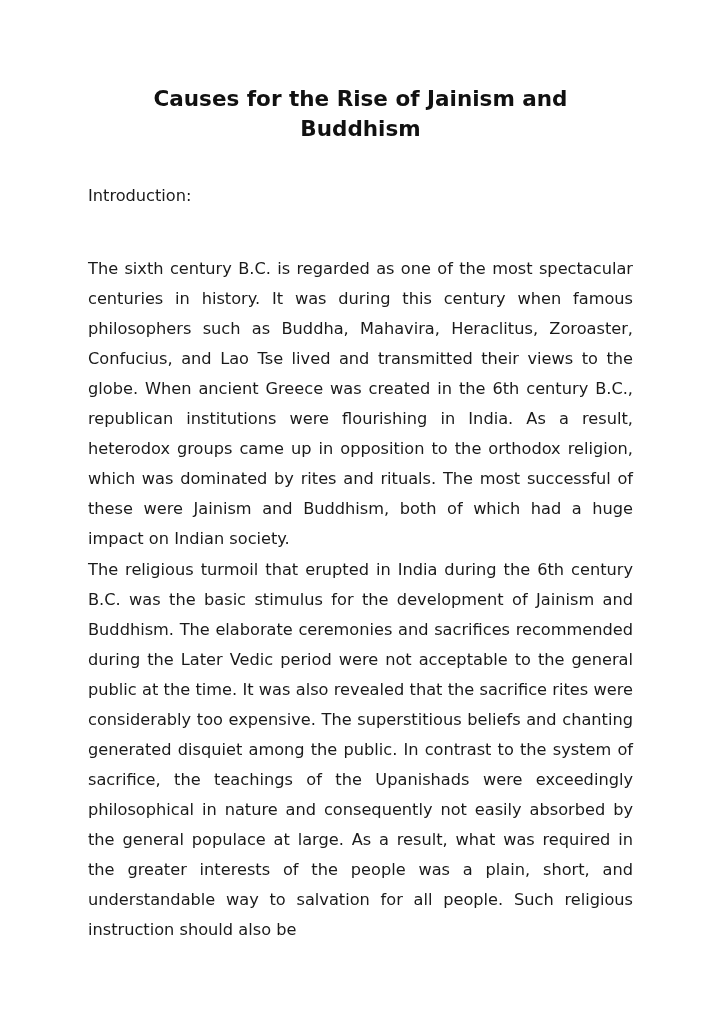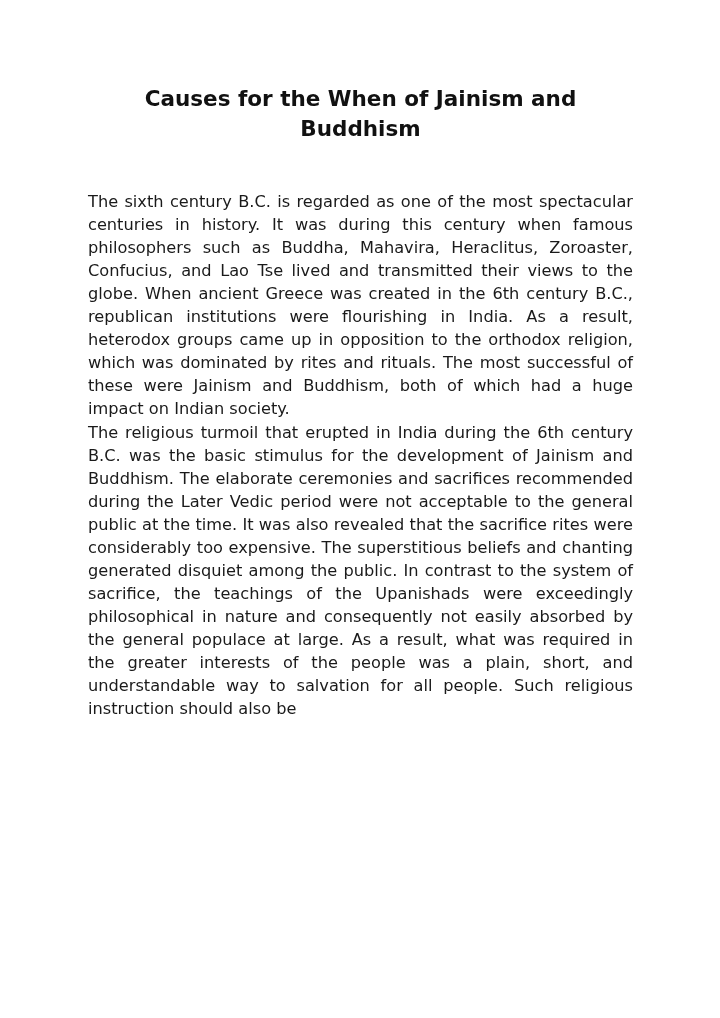--- a/index.html
+++ b/index.html
@@ -33,28 +33,29 @@
     }
     .section-heading {
       font-size: 16.2px;
       line-height: 22.6px;
       margin: 41px 0 0 0;
       font-weight: normal;
       color: #1a1a1a;
     }
     .para {
       font-size: 16.2px;
-      line-height: 23px;
+      line-height: 30px;
       text-align: justify;
       margin: 0;
       color: #1a1a1a;
     }
     .para-1 { margin-top: 46px; }
     .para-2 { margin-top: 1px; }
   </style>
 </head>
 <body>
 
 <div class="page">
-  <h1 class="doc-title">Causes for the When of Jainism and Buddhism</h1>
+  <h1 class="doc-title">Causes for the Rise of Jainism and Buddhism</h1>
+  <h2 class="section-heading">Introduction:</h2>
   <p class="para para-1">The sixth century B.C. is regarded as one of the most spectacular centuries in history. It was during this century when famous philosophers such as Buddha, Mahavira, Heraclitus, Zoroaster, Confucius, and Lao Tse lived and transmitted their views to the globe. When ancient Greece was created in the 6th century B.C., republican institutions were flourishing in India. As a result, heterodox groups came up in opposition to the orthodox religion, which was dominated by rites and rituals. The most successful of these were Jainism and Buddhism, both of which had a huge impact on Indian society.</p>
   <p class="para para-2">The religious turmoil that erupted in India during the 6th century B.C. was the basic stimulus for the development of Jainism and Buddhism. The elaborate ceremonies and sacrifices recommended during the Later Vedic period were not acceptable to the general public at the time. It was also revealed that the sacrifice rites were considerably too expensive. The superstitious beliefs and chanting generated disquiet among the public. In contrast to the system of sacrifice, the teachings of the Upanishads were exceedingly philosophical in nature and consequently not easily absorbed by the general populace at large. As a result, what was required in the greater interests of the people was a plain, short, and understandable way to salvation for all people. Such religious instruction should also be</p>
 </div>
 
 </body></html>

